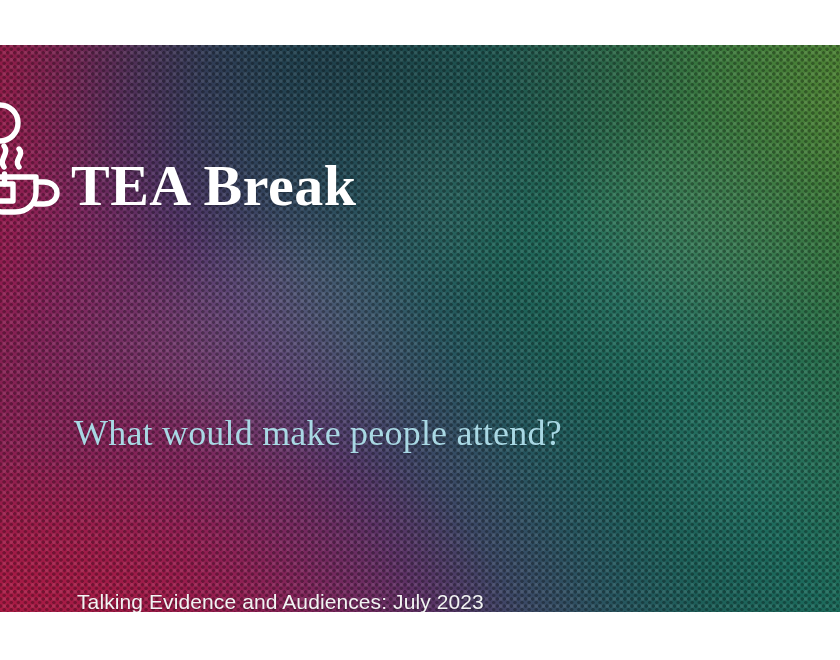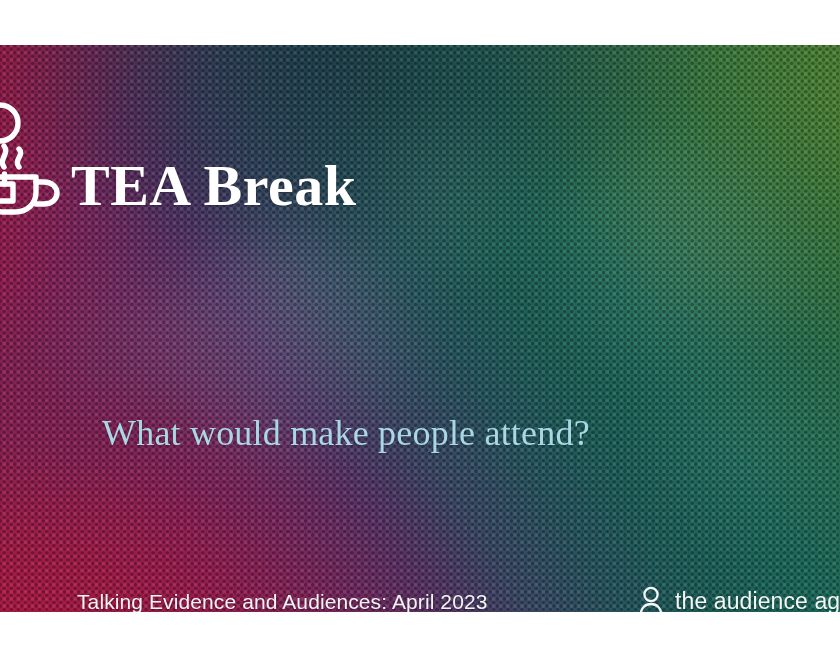--- a/index.html
+++ b/index.html
@@ -212,21 +212,20 @@
     left: 74px;
     top: 369px;
     font-family: "Liberation Serif", serif;
     font-weight: 400;
     font-size: 36px;
     line-height: 1.1;
     color: #a9d8e4;
     letter-spacing: 0.2px;
     text-shadow: 0 1px 3px rgba(0,0,0,0.18);
     white-space: nowrap;
-    margin-left: 28px;
   }
 
   
   .footer-caption {
     position: absolute;
     left: 77px;
     top: 546px;
     font-family: "Liberation Sans", sans-serif;
     font-weight: 400;
     font-size: 21px;
@@ -309,29 +308,22 @@
           <rect x="22" y="84" width="17" height="17"></rect>
           <path d="M30.5 84 V74"></path>
         </svg>
       </div>
 
       <div class="tea-break">TEA Break</div>
 
 
       <div class="subhead">What would make people attend?</div>
 
-      <div class="footer-caption">Talking Evidence and Audiences: April 2023</div>
-
-      <div class="agency-logo">
-        <svg class="person-icon" viewBox="0 0 26 32" fill="none" stroke="#f4f6f5" stroke-width="2.3" stroke-linecap="round" stroke-linejoin="round">
-          <circle cx="13" cy="9.5" r="6.6"></circle>
-          <path d="M2.6 30.5 C2.6 23.0, 7.3 19.0, 13 19.0 C18.7 19.0, 23.4 23.0, 23.4 30.5 Z"></path>
-        </svg>
-        <span class="agency-name">the audience ag</span>
-      </div>
+      <div class="footer-caption">Talking Evidence and Audiences: July 2023</div>
+
 
     </div>
   </div>
 
   <div class="band-top"></div>
   <div class="band-bottom"></div>
 
 </div>
 
 </body></html>

